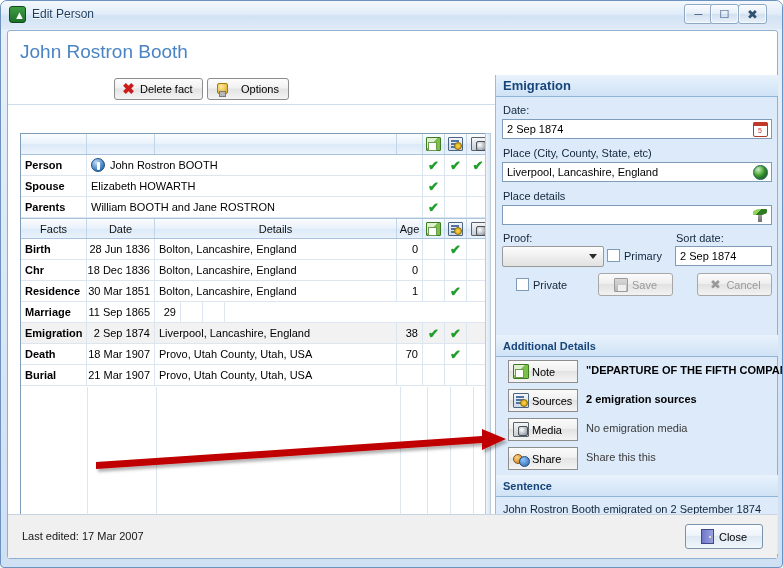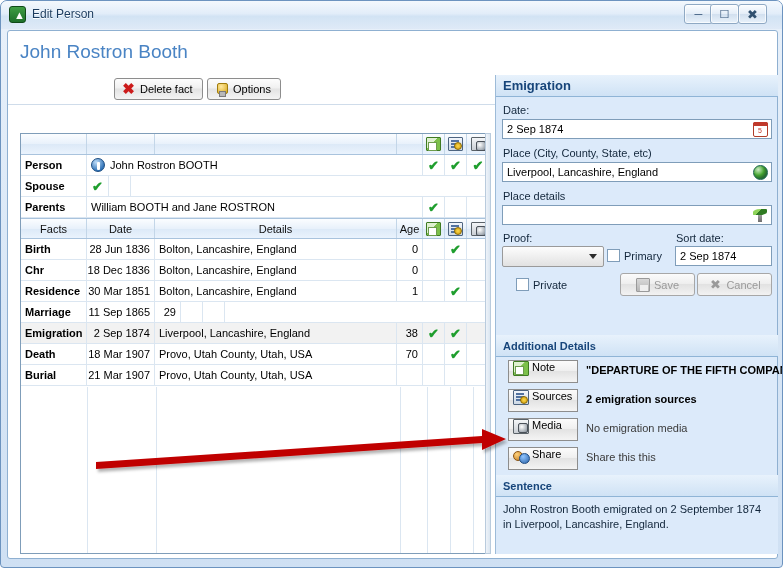--- a/index.html
+++ b/index.html
@@ -108,21 +108,21 @@
     background: radial-gradient(circle at 35% 30%, #ffe9a0, #d8a718);
     border: 1px solid #a07c0c; border-radius: 2px;
   }
   .ic-gear::after {
     content: ""; position: absolute; left: 6px; top: 10px; width: 5px; height: 4px;
     background: #b8b8b8; border: 1px solid #7a7a7a;
   }
 
   #btn-addfact   { left: 13px; }
   #btn-deletefact{ left: 106px; }
-  #btn-options   { left: 199px; }
+  #btn-options   { left: 199px; gap: 8px; }
 
   
   #grid {
     position: absolute; left: 12px; top: 102px;
     width: 470px; height: 421px;
     border: 1px solid #7f9db9;
     background: #ffffff;
     overflow: hidden;
   }
   .grid-hdr {
@@ -322,21 +322,21 @@
     content:""; position:absolute; left:3px; top:6px; width:8px; height:6px; background:#efefef;
   }
   .ic-cancel { color:#9a9a9a; font-size: 13px; line-height: 14px; text-align: center; }
 
   
   .ad-row { position: absolute; left: 0; width: 282px; height: 28px; }
   .ad-btn {
     position: absolute; left: 12px; top: 2px; width: 70px; height: 23px;
     background: linear-gradient(180deg,#fbfbfb 0%, #f0f0f0 45%, #e3e3e3 50%, #f4f4f4 100%);
     border: 1px solid #8d8d8d; border-radius: 0;
-    display: flex; align-items: flex-start; padding-left: 4px;
+    display: flex; align-items: center; padding-left: 4px;
     font-size: 11px; color: #000000; cursor: pointer;
   }
   .ad-btn .g { width: 16px; height: 15px; margin-right: 3px; flex: none; position: relative; }
   .ad-txt {
     position: absolute; left: 90px; top: 6px;
     font-size: 11px; color: #000000; white-space: nowrap;
   }
   .ad-txt.bold { font-weight: bold; }
   .ad-txt.dim  { color: #3a3a3a; }
 
@@ -468,20 +468,23 @@
             </div>
             <div class="cell ctr c-ic">
               <span class="tick">✔</span>
             </div>
             <div class="cell ctr c-ic">
               <span class="tick">✔</span>
             </div>
           </div>
           <div class="row info">
             <div class="cell b c-facts">Spouse</div>
+            <div class="cell wide">
+              <span>Elizabeth HOWARTH</span>
+            </div>
             <div class="cell ctr c-ic">
               <span class="tick">✔</span>
             </div>
             <div class="cell ctr c-ic"></div>
             <div class="cell ctr c-ic"></div>
           </div>
           <div class="row info">
             <div class="cell b c-facts">Parents</div>
             <div class="cell wide">
               <span>William BOOTH and Jane ROSTRON</span>
@@ -633,21 +636,21 @@
       <div class="fld-label" style="left:180px; top:157px;">Sort date:</div>
       <div class="fld" style="left:179px; top:171px; width:97px; padding-right:4px;">
         <span>2 Sep 1874</span>
       </div>
 
       <div class="chk" style="left:20px; top:203px;">
         <span class="box"></span>
         <span>Private</span>
       </div>
 
-      <div class="pbtn" style="left:124px; top:198px; width:75px;">
+      <div class="pbtn" style="left:102px; top:198px; width:75px;">
         <span class="g ic-save"></span>
         <span>Save</span>
       </div>
       <div class="pbtn" style="left:201px; top:198px; width:75px;">
         <span class="g ic-cancel">✖</span>
         <span>Cancel</span>
       </div>
 
       <div class="sec-hdr" id="sec-additional">
         <span>Additional Details</span>
@@ -683,20 +686,27 @@
           </div>
         </div>
 
       <div class="sec-hdr" id="sec-sentence">
         <span>Sentence</span>
         <span class="link">Customize sentence</span>
       </div>
       <div id="sentence-box">John Rostron Booth emigrated on 2 September 1874 in Liverpool, Lancashire, England.</div>
     </div>
 
+    <div id="bottombar">
+      <div id="last-edited">Last edited: 17 Mar 2007</div>
+      <div id="btn-close-dlg">
+        <span class="ic-door"></span>
+        <span>Close</span>
+      </div>
+    </div>
   </div>
 
   <svg id="arrow-svg" viewBox="0 0 783 568">
     <defs>
       <filter id="shadow" x="-20%" y="-40%" width="150%" height="220%">
         <feDropShadow dx="2" dy="3" stdDeviation="1.6" flood-color="#000000" flood-opacity="0.3"></feDropShadow>
       </filter>
     </defs>
     <g filter="url(#shadow)">
       <path id="arrow-path" d="M95,461 L481,435 L481,428 L505,438 L481,449 L481,442 L95,468 Z" fill="#c00000"></path>

